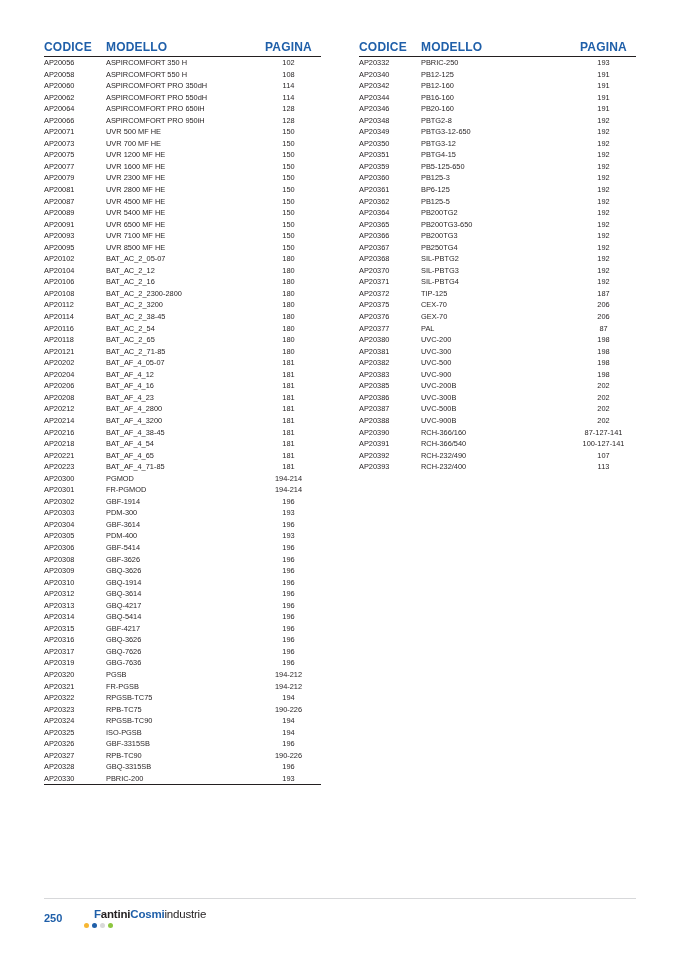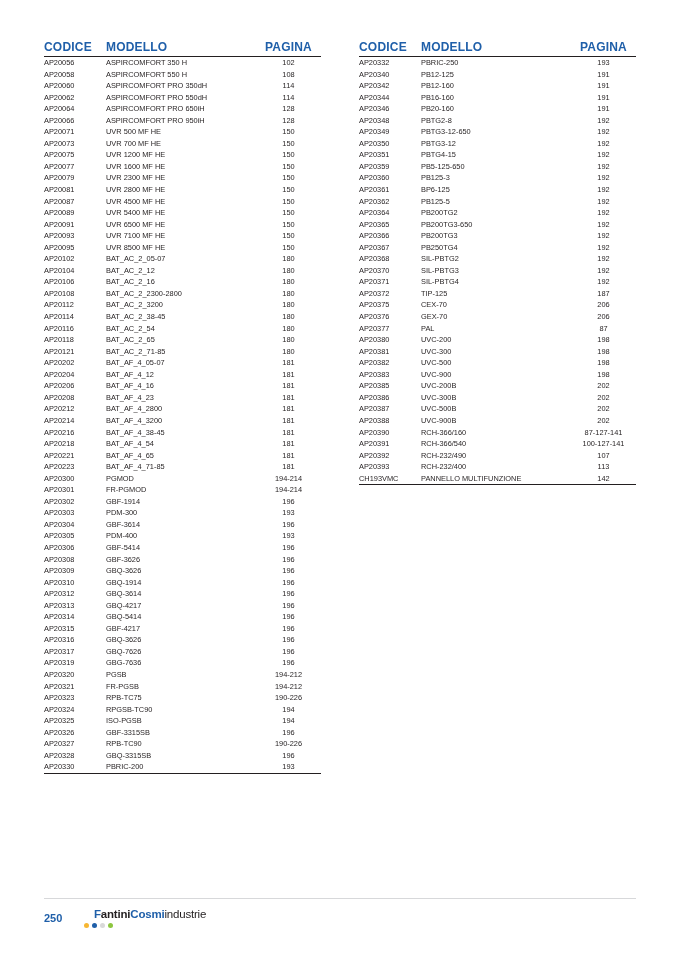--- a/index.html
+++ b/index.html
@@ -422,20 +422,25 @@
               <td>AP20320</td>
               <td>PGSB</td>
               <td class="pg">194-212</td>
             </tr>
             <tr>
               <td>AP20321</td>
               <td>FR-PGSB</td>
               <td class="pg">194-212</td>
             </tr>
             <tr>
+              <td>AP20322</td>
+              <td>RPGSB-TC75</td>
+              <td class="pg">194</td>
+            </tr>
+            <tr>
               <td>AP20323</td>
               <td>RPB-TC75</td>
               <td class="pg">190-226</td>
             </tr>
             <tr>
               <td>AP20324</td>
               <td>RPGSB-TC90</td>
               <td class="pg">194</td>
             </tr>
             <tr>
@@ -655,25 +660,20 @@
             <tr>
               <td>AP20392</td>
               <td>RCH-232/490</td>
               <td class="pg">107</td>
             </tr>
             <tr>
               <td>AP20393</td>
               <td>RCH-232/400</td>
               <td class="pg">113</td>
             </tr>
-            <tr class="last">
-              <td>CH193VMC</td>
-              <td>PANNELLO MULTIFUNZIONE</td>
-              <td class="pg">142</td>
-            </tr>
           </tbody>
       </table>
     </div>
 
   </div>
 
   <div class="footer">
     <div class="footer-rule"></div>
     <div class="page-number">250</div>
     <div class="logo">

